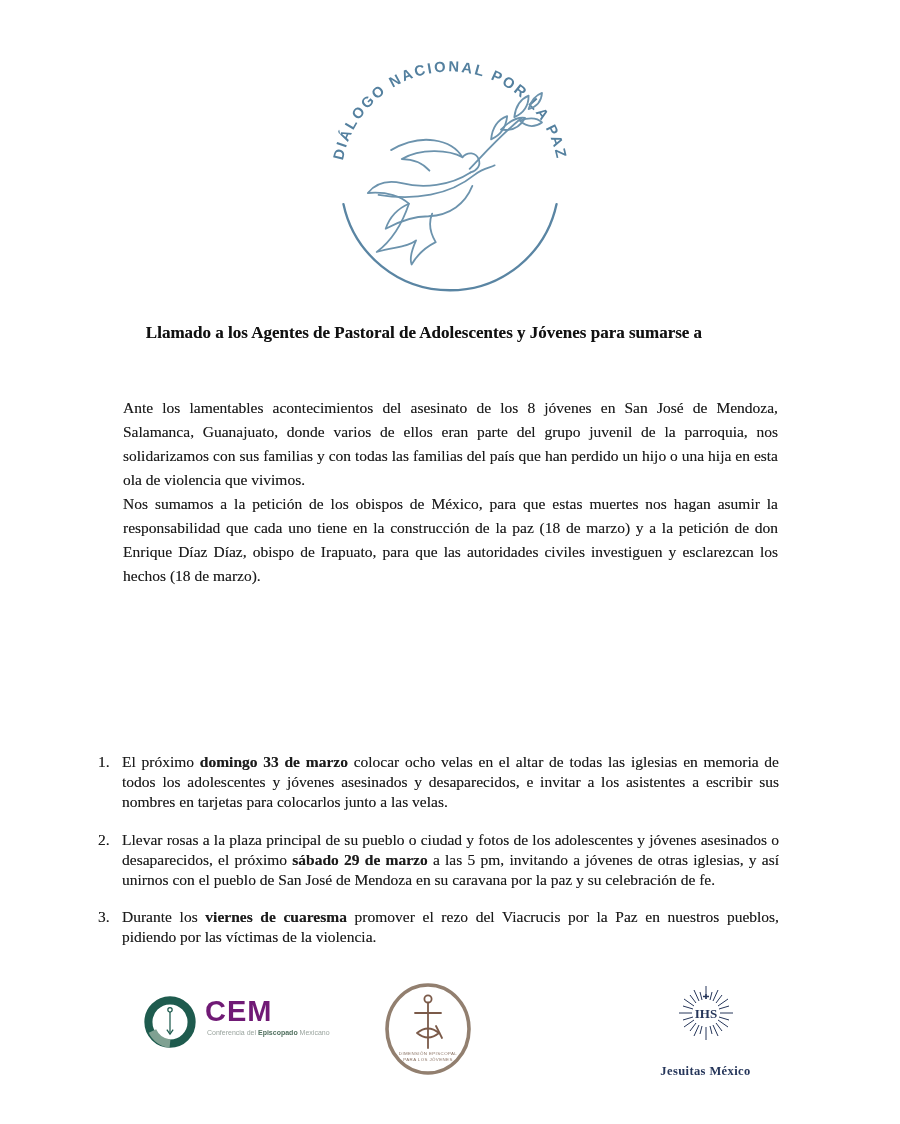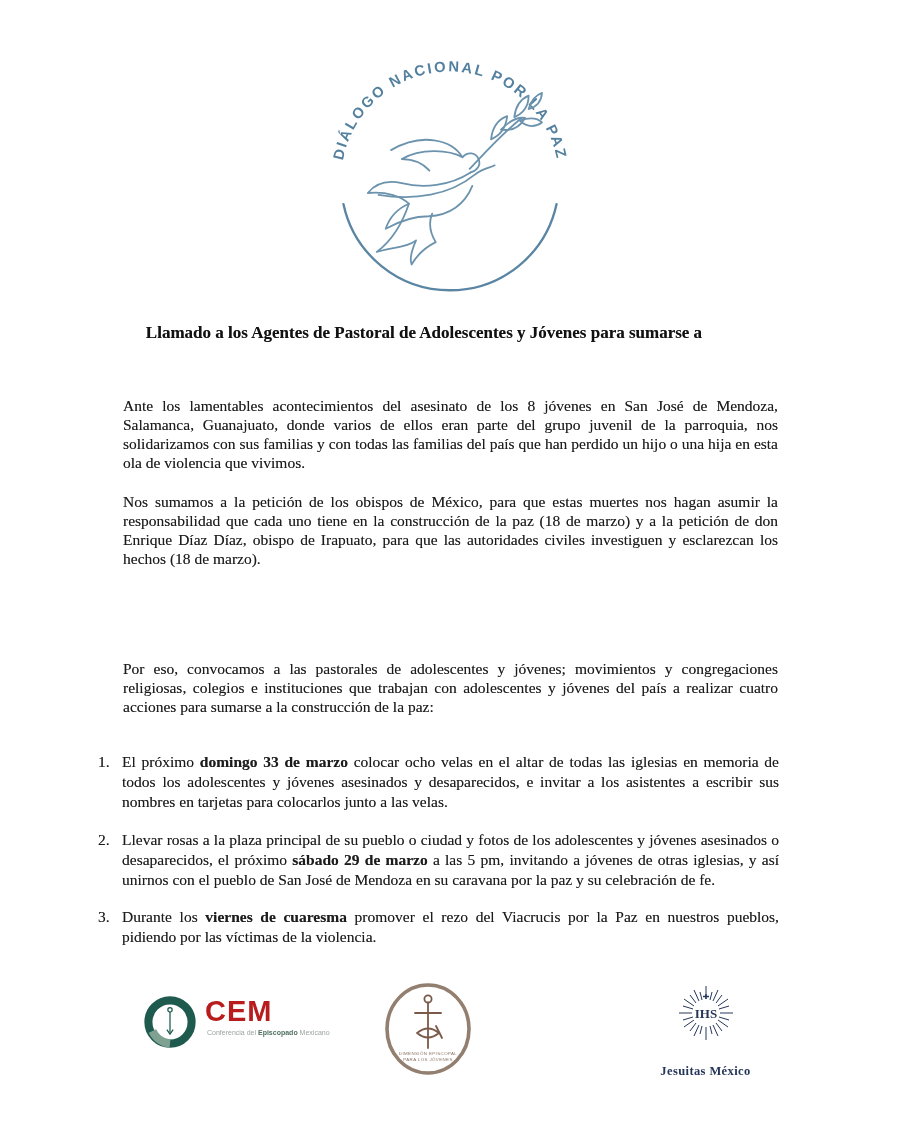--- a/index.html
+++ b/index.html
@@ -19,38 +19,38 @@
 
   
   .doc-title{
     position:absolute; left:0; top:321px; width:848px;
     text-align:center; font-weight:bold; font-size:17px; line-height:23px; color:#111;
   }
 
   
   .para{
     position:absolute; left:123px; width:655px;
-    font-size:15.5px; line-height:19px; text-align:justify; color:#1c1c1c;
+    font-size:15.5px; line-height:24px; text-align:justify; color:#1c1c1c;
   }
   .para.italic{ font-style:italic; }
 
   
   .list-item{
     position:absolute; left:98px; width:681px; padding-left:24px; box-sizing:border-box;
     font-size:15.5px; line-height:20px; text-align:justify; color:#1c1c1c;
   }
   .list-item .num{ position:absolute; left:0; top:0; }
 
   
   .cem-logo{ position:absolute; left:143px; top:993px; width:205px; height:62px; }
   .cem-mark{ position:absolute; left:0; top:2px; }
   .cem-word{
     position:absolute; left:62px; top:2px;
     font-family:"Liberation Sans", sans-serif; font-weight:bold;
-    font-size:29px; letter-spacing:1px; color:#b91c1c;
+    font-size:29px; letter-spacing:1px; color:#701a75;
   }
   .cem-sub{
     position:absolute; left:64px; top:36px; width:140px;
     font-family:"Liberation Sans", sans-serif; font-size:7px; color:#9aa49e; white-space:nowrap;
   }
   .cem-sub b{ color:#51705f; }
 
   .depaj-logo{ position:absolute; left:384px; top:982px; }
   .cirm-logo{ position:absolute; left:528px; top:980px; }
 
@@ -100,21 +100,20 @@
       </g>
     </svg>
   </div>
 
   <div class="doc-title soft">
     <div>Llamado a los Agentes de Pastoral de Adolescentes y Jóvenes para sumarse a</div>
   </div>
 
   <div class="para soft" style="top:396px">Ante los lamentables acontecimientos del asesinato de los 8 jóvenes en San José de Mendoza, Salamanca, Guanajuato, donde varios de ellos eran parte del grupo juvenil de la parroquia, nos solidarizamos con sus familias y con todas las familias del país que han perdido un hijo o una hija en esta ola de violencia que vivimos.</div>
   <div class="para soft" style="top:492px">Nos sumamos a la petición de los obispos de México, para que estas muertes nos hagan asumir la responsabilidad que cada uno tiene en la construcción de la paz (18 de marzo) y a la petición de don Enrique Díaz Díaz, obispo de Irapuato, para que las autoridades civiles investiguen y esclarezcan los hechos (18 de marzo).</div>
-  <div class="para soft" style="top:659px">Por eso, convocamos a las pastorales de adolescentes y jóvenes; movimientos y congregaciones religiosas, colegios e instituciones que trabajan con adolescentes y jóvenes del país a realizar cuatro acciones para sumarse a la construcción de la paz:</div>
 
   <div class="list-item soft" style="top:752px">
     <span class="num">1.</span><span>El próximo </span><b>domingo 33 de marzo</b><span> colocar ocho velas en el altar de todas las iglesias en memoria de todos los adolescentes y jóvenes asesinados y desaparecidos, e invitar a los asistentes a escribir sus nombres en tarjetas para colocarlos junto a las velas.</span>
   </div>
   <div class="list-item soft" style="top:830px">
     <span class="num">2.</span><span>Llevar rosas a la plaza principal de su pueblo o ciudad y fotos de los adolescentes y jóvenes asesinados o desaparecidos, el próximo </span><b>sábado 29 de marzo</b><span> a las 5 pm, invitando a jóvenes de otras iglesias, y así unirnos con el pueblo de San José de Mendoza en su caravana por la paz y su celebración de fe.</span>
   </div>
   <div class="list-item soft" style="top:907px">
     <span class="num">3.</span><span>Durante los </span><b>viernes de cuaresma</b><span> promover el rezo del Viacrucis por la Paz en nuestros pueblos, pidiendo por las víctimas de la violencia.</span>
   </div>

